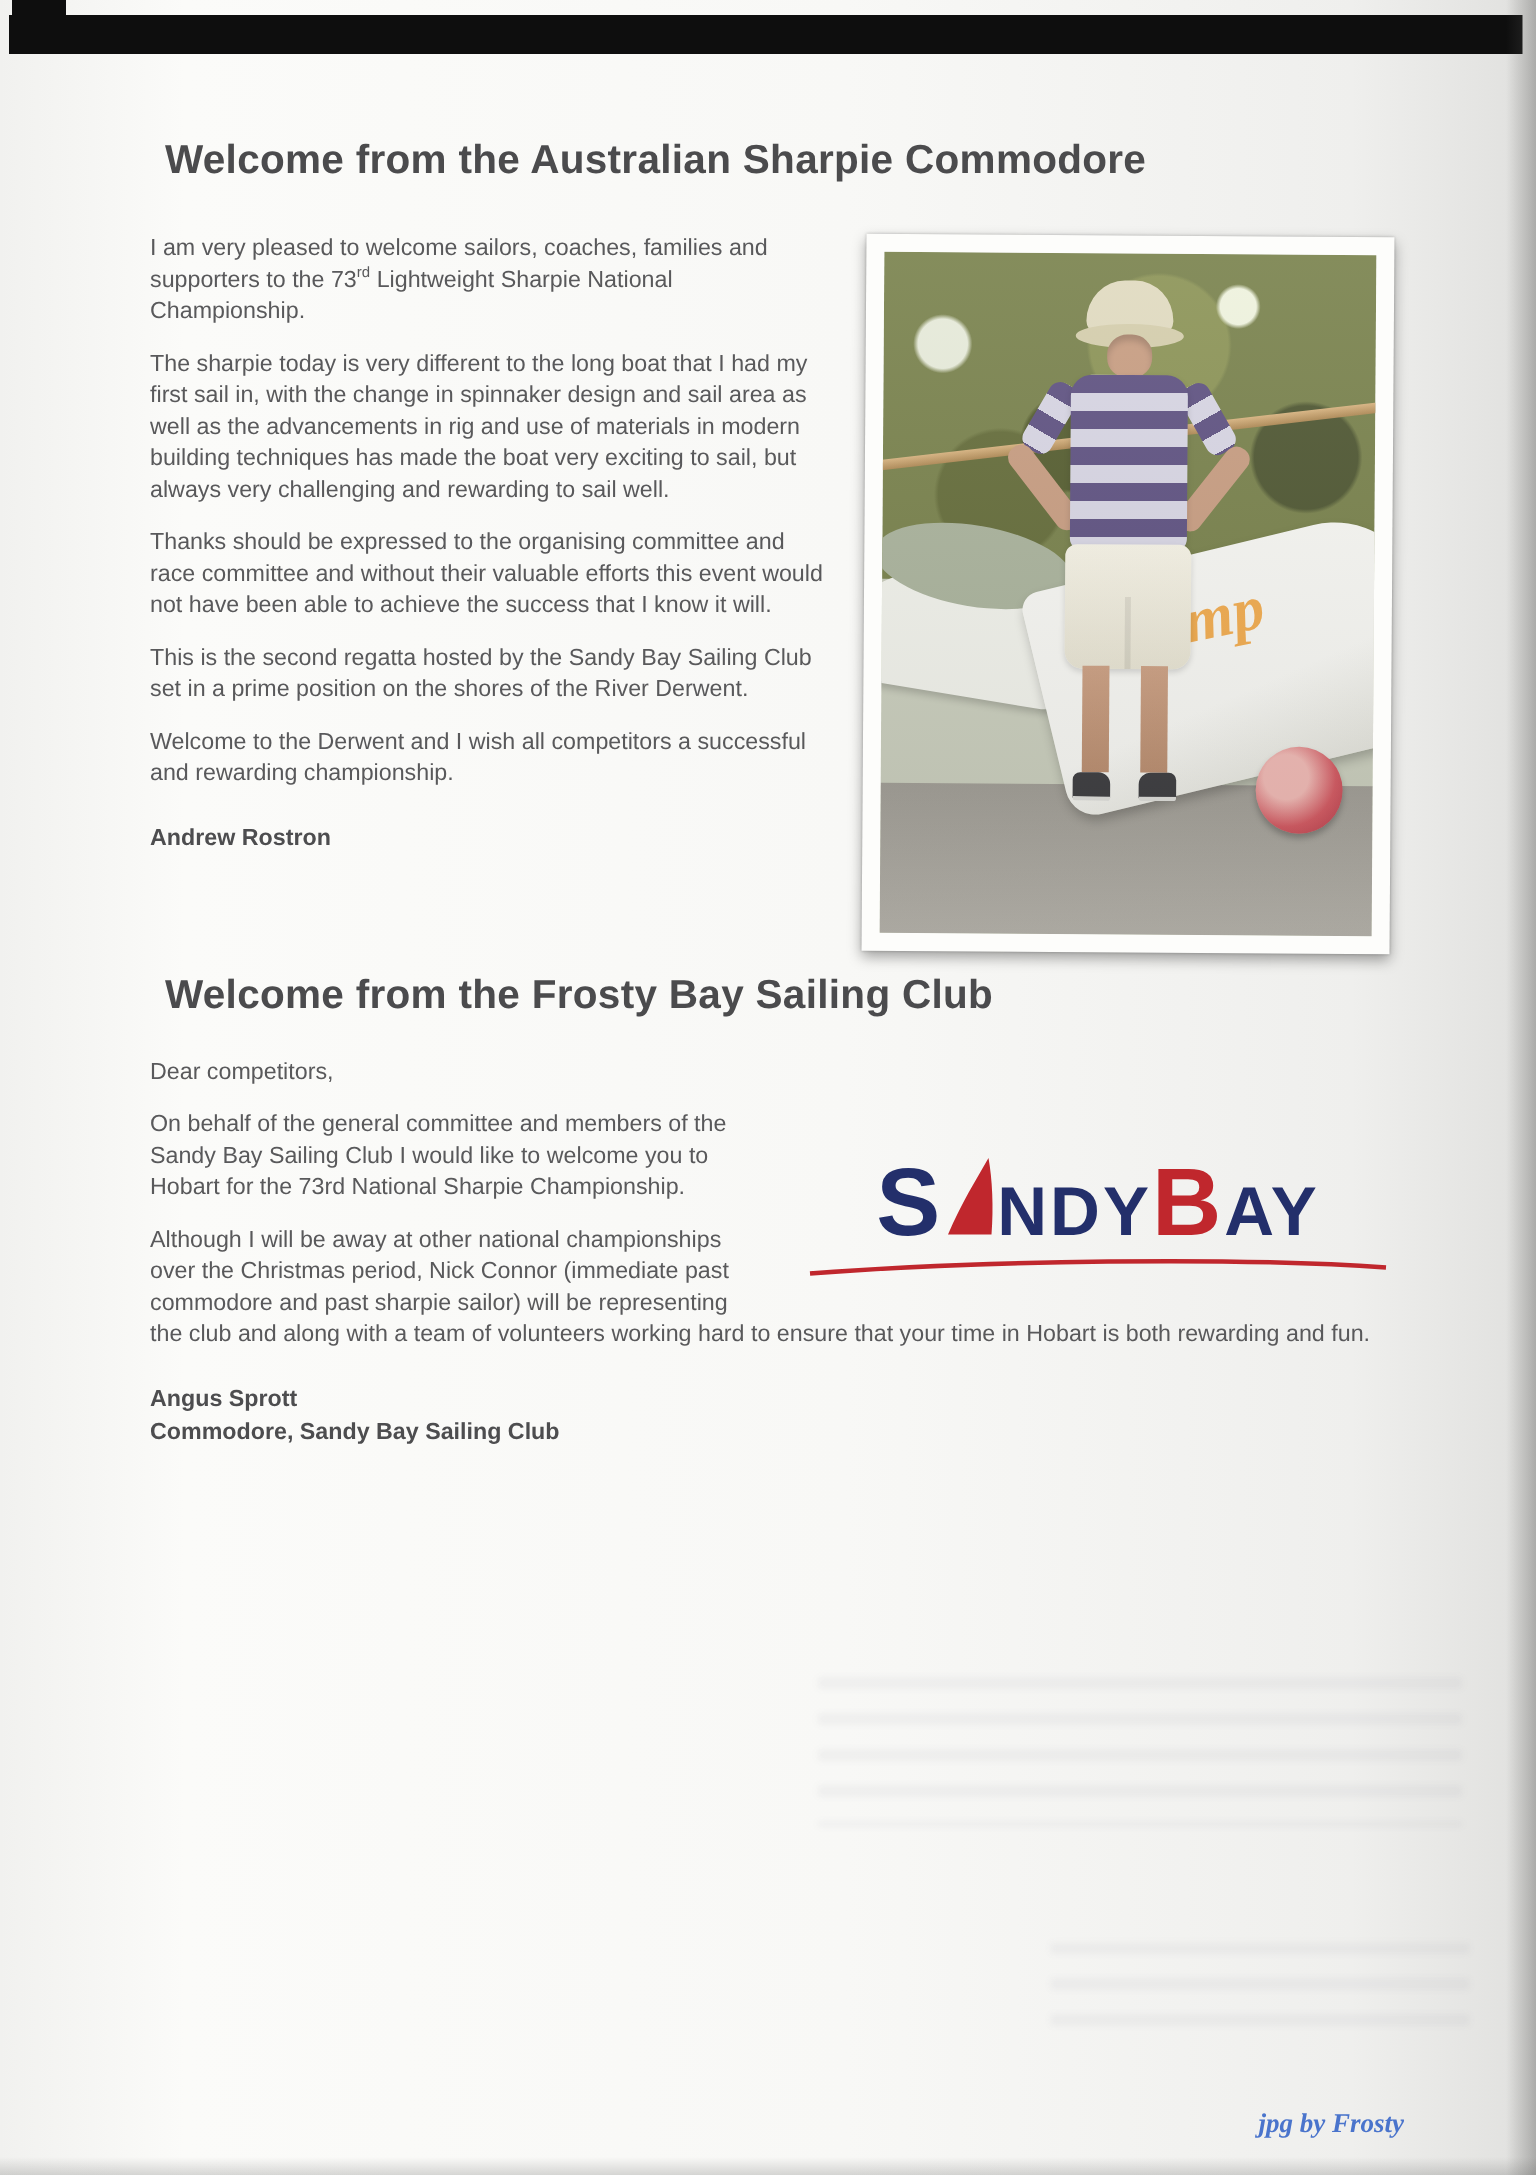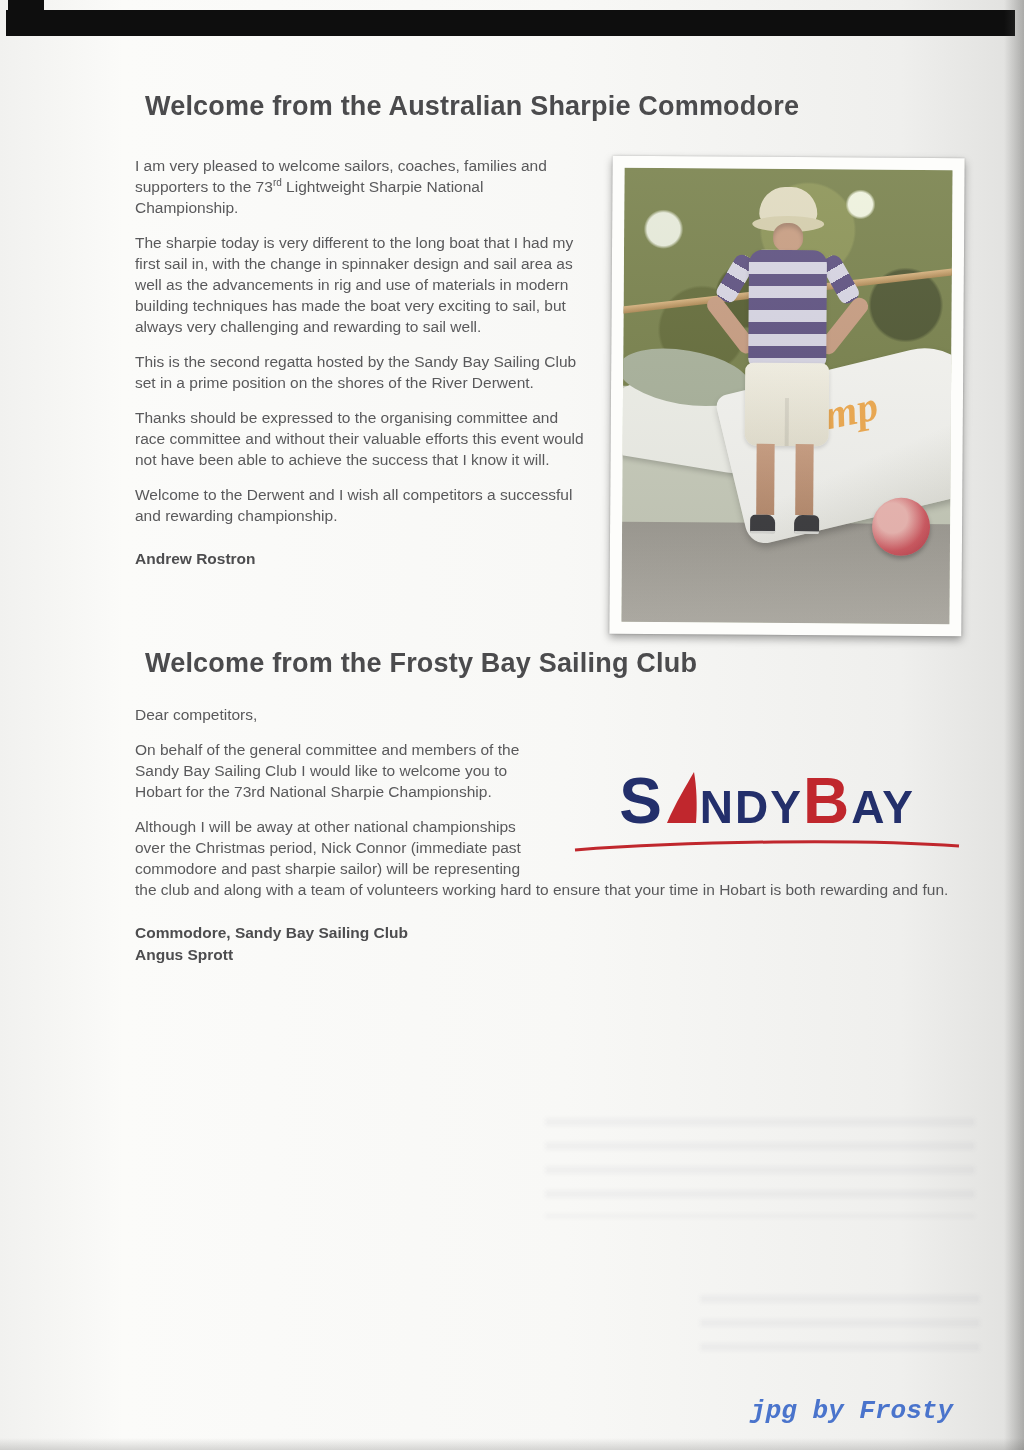--- a/index.html
+++ b/index.html
@@ -17,21 +17,21 @@
                    background:linear-gradient(90deg, rgba(0,0,0,0), rgba(85,85,83,0.38)); }
   .edge-bottom   { position:absolute; left:0; right:0; bottom:0; height:12px;
                    background:linear-gradient(180deg, rgba(0,0,0,0), rgba(85,85,83,0.22)); }
   .ghost { position:absolute; opacity:.55; filter:blur(2px); pointer-events:none;
            background:repeating-linear-gradient(180deg, rgba(95,95,115,0.10) 0 8px, transparent 8px 24px); }
   .ghost.g1 { left:545px; top:1118px; width:430px; height:100px; }
   .ghost.g2 { left:700px; top:1295px; width:280px; height:58px; }
 
   
   .content { position:absolute; left:100px; top:96px; width:828px;
-             color:#59595b; font-size:15.5px; line-height:21px;margin-left:35px; }
+             color:#59595b; font-size:15.5px; line-height:21px; }
   h1 { font-size:27px; color:#4b4b4d; font-weight:bold; letter-spacing:.2px; }
   h1.s1 { margin:0 0 38px 10px; }
   h1.s2 { margin:42px 0 30px 10px; clear:both; }
   p { margin:0 0 14px 0; }
   sup { font-size:10px; line-height:0; vertical-align:super; }
   .sig { font-weight:bold; color:#4d4d4f; margin-top:22px; }
   .sig div { line-height:22px; }
   .full { clear:left; }
 
   
@@ -99,22 +99,22 @@
   
   .logo-box { float:right; width:392px; margin:26px 0 16px 28px; text-align:center; }
   .logo-row { display:flex; align-items:baseline; justify-content:center; font-weight:bold; letter-spacing:2px; }
   .logo-big   { font-size:64px; line-height:58px; color:#232f6b; }
   .logo-big.red { color:#c0272d; }
   .logo-small { font-size:46px; line-height:58px; color:#232f6b; }
   .logo-sail  { position:relative; top:4px; margin:0 1px; }
   .logo-sub   { color:#232f6b; letter-spacing:9px; font-size:15px; margin-top:1px; }
 
   
-  .watermark { position:absolute; right:71px; bottom:24px; font-family:Liberation Mono, monospace;
-               font-style:italic; font-weight:bold; color:#4a74cc; font-size:26px; }
+  .watermark { position:absolute; right:88px; bottom:24px; font-family:Liberation Serif, serif;
+               font-style:italic; font-weight:bold; color:#4a74cc; font-size:18px; }
 </style>
 </head>
 <body>
 
 <div class="page">
 
   <div class="corner-mark"></div>
   <div class="top-black-bar"></div>
   <div class="ghost g1"></div>
   <div class="ghost g2"></div>
@@ -148,22 +148,22 @@
           <div class="p-leg-r"></div>
           <div class="p-shoe-l"></div>
           <div class="p-shoe-r"></div>
         </div>
       </div>
     </div>
 
     <p><span>I am very pleased to welcome sailors, coaches, families and supporters to the 73</span><sup>rd</sup><span> Lightweight Sharpie National Championship.</span></p>
 
     <p>The sharpie today is very different to the long boat that I had my first sail in, with the change in spinnaker design and sail area as well as the advancements in rig and use of materials in modern building techniques has made the boat very exciting to sail, but always very challenging and rewarding to sail well.</p>
+    <p>Thanks should be expressed to the organising committee and race committee and without their valuable efforts this event would not have been able to achieve the success that I know it will.</p>
     <p>This is the second regatta hosted by the Sandy Bay Sailing Club set in a prime position on the shores of the River Derwent.</p>
-    <p>Thanks should be expressed to the organising committee and race committee and without their valuable efforts this event would not have been able to achieve the success that I know it will.</p>
     <p class="full">Welcome to the Derwent and I wish all competitors a successful and rewarding championship.</p>
 
     <div class="sig">
       <div>Andrew Rostron</div>
     </div>
 
     <h1 class="s2">Welcome from the Frosty Bay Sailing Club</h1>
 
     <p>Dear competitors,</p>
 
@@ -184,22 +184,22 @@
           <path d="M4 12 C 120 3, 290 1, 388 8" stroke="#c0272d" stroke-width="3" fill="none"></path>
         </svg>
       </div>
     </div>
 
     <p>On behalf of the general committee and members of the Sandy Bay Sailing Club I would like to welcome you to Hobart for the 73rd National Sharpie Championship.</p>
 
     <p class="full">Although I will be away at other national championships over the Christmas period, Nick Connor (immediate past commodore and past sharpie sailor) will be representing the club and along with a team of volunteers working hard to ensure that your time in Hobart is both rewarding and fun.</p>
 
     <div class="sig">
+      <div>Angus Sprott</div>
       <div>Commodore, Sandy Bay Sailing Club</div>
-      <div>Angus Sprott</div>
     </div>
 
   </div>
 
   <div class="watermark">jpg by Frosty</div>
 
   <div class="edge-right"></div>
   <div class="edge-bottom"></div>
 
 </div>

